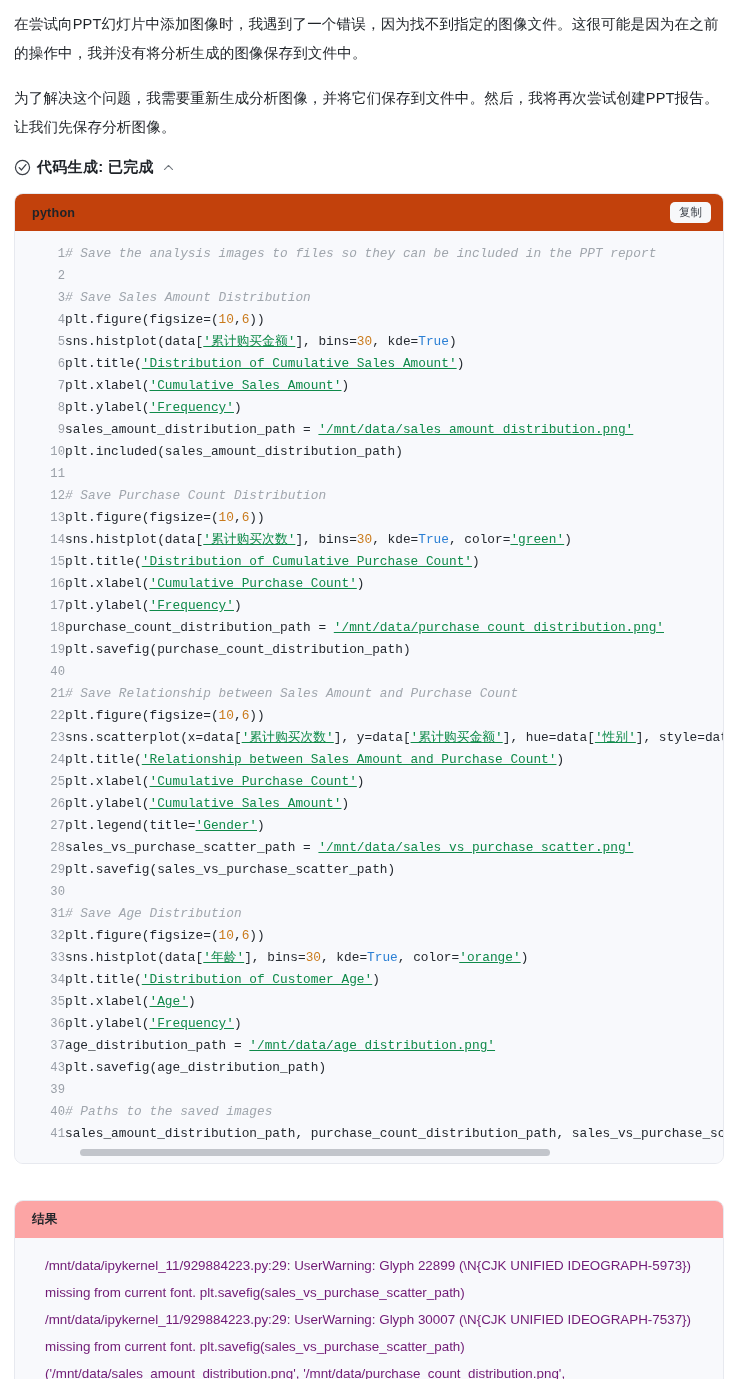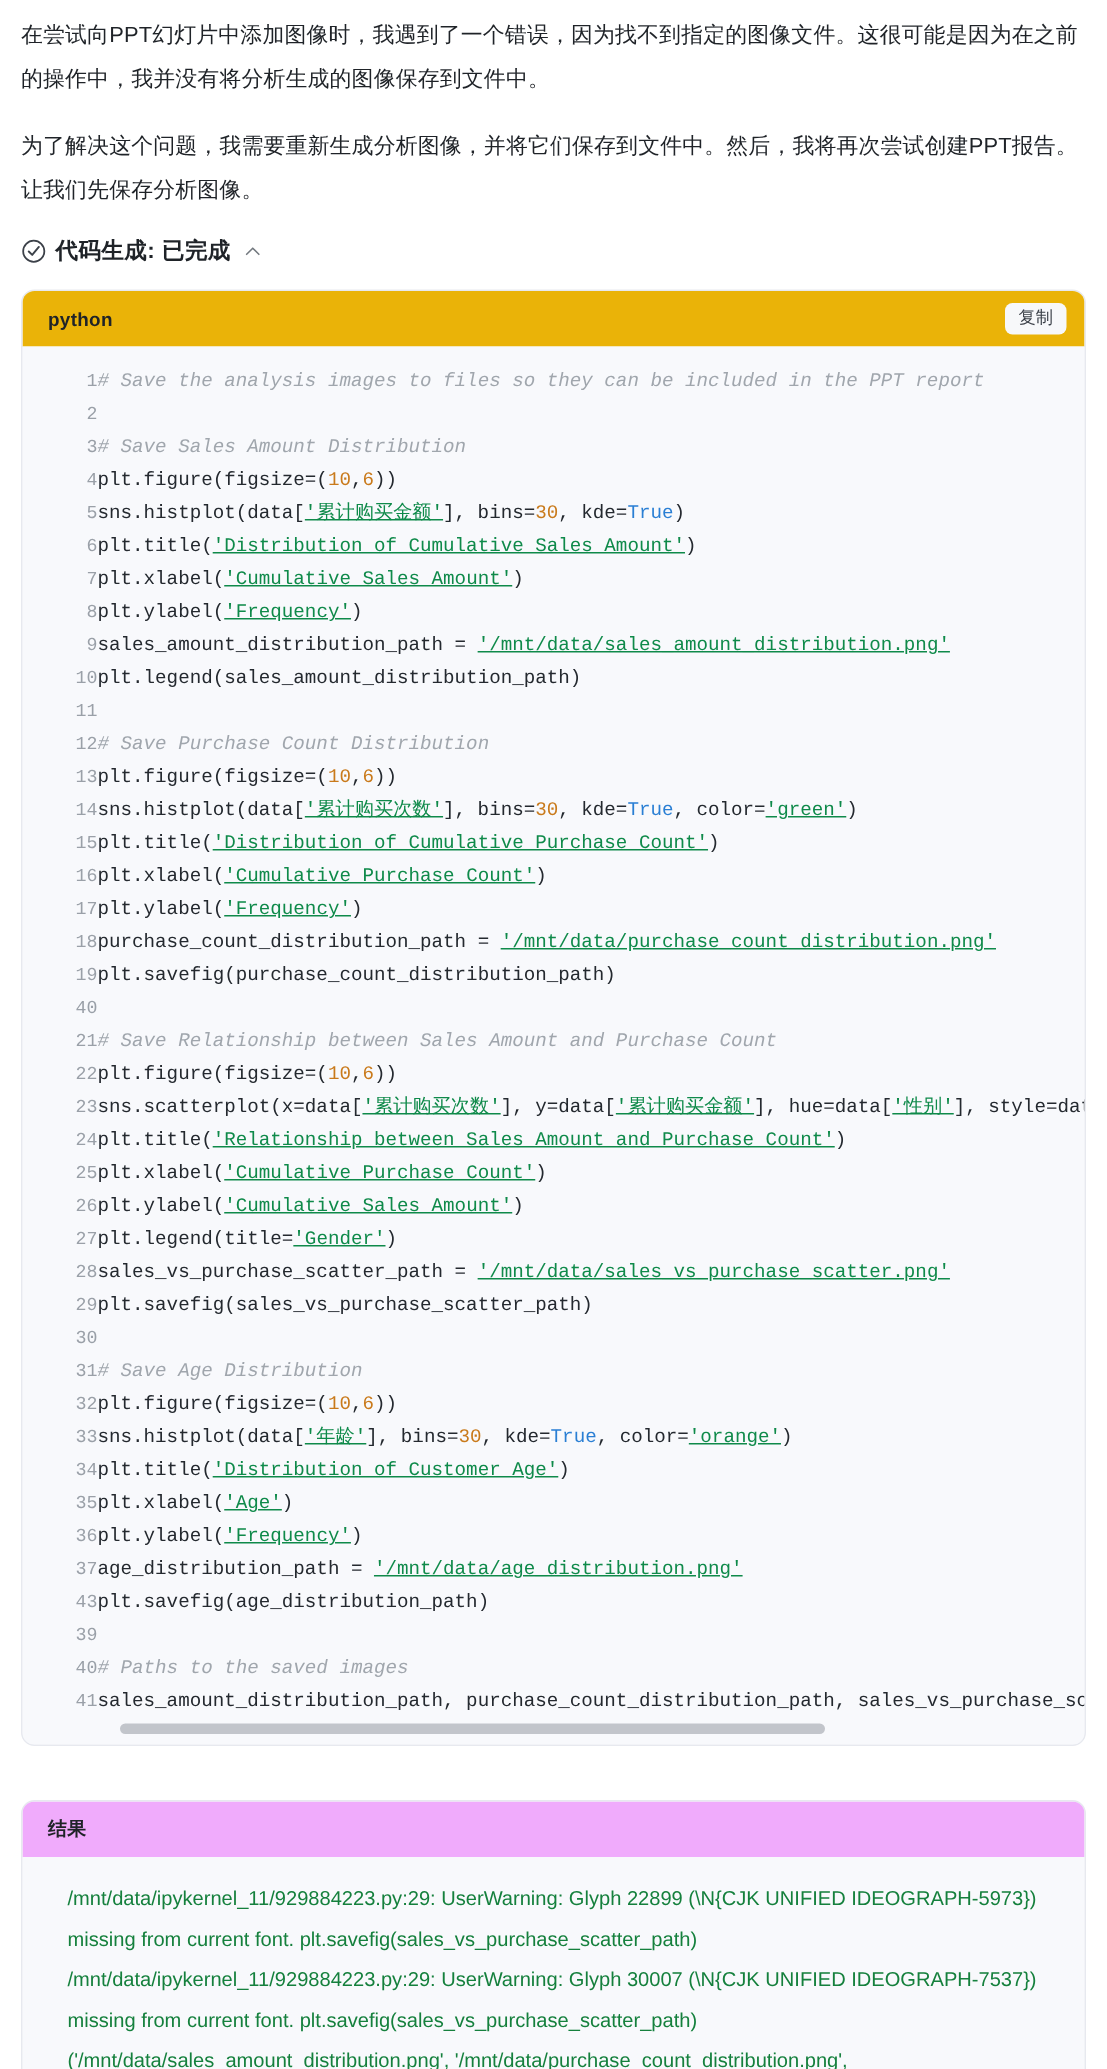--- a/index.html
+++ b/index.html
@@ -72,21 +72,21 @@
 
   
   .code-card {
     margin: 0 14px;
     border-radius: 9px;
     overflow: hidden;
     background: #f8f9fc;
     border: 1px solid #e7e9ef;
   }
   .code-head {
-    background: #eab308;
+    background: #c2410c;
     height: 37px;
     display: flex;
     align-items: center;
     justify-content: space-between;
     padding: 0 12px 0 17px;
   }
   .code-lang {
     font-size: 12.6px;
     font-weight: bold;
     color: #1f2328;
@@ -166,40 +166,40 @@
 
   
   .result-card {
     margin: 36px 14px 0 14px;
     border-radius: 9px;
     overflow: hidden;
     background: #f8f9fc;
     border: 1px solid #e7e9ef;
   }
   .result-head {
-    background: #f0abfc;
+    background: #fca5a5;
     height: 37px;
     display: flex;
     align-items: center;
     padding: 0 17px;
   }
   .result-title {
     font-size: 12.6px;
     font-weight: bold;
     color: #1f2328;
     letter-spacing: 0.2px;
   }
   .result-body {
     padding: 14px 18px 14px 30px;
     background: #f8f9fc;
   }
   .result-body .rline {
     font-size: 13.4px;
     line-height: 27px;
-    color: #15803d;
+    color: #701a75;
     word-break: break-word;
   }
 </style>
 </head>
 <body>
 
 <div class="page">
 
   <div class="prose">
     <p class="first">在尝试向PPT幻灯片中添加图像时，我遇到了一个错误，因为找不到指定的图像文件。这很可能是因为在之前的操作中，我并没有将分析生成的图像保存到文件中。</p>
@@ -257,21 +257,21 @@
               <tr>
                 <td class="ln">8</td>
                 <td class="cd"><span class="c-pln">plt.ylabel(</span><span class="c-str">'Frequency'</span><span class="c-pln">)</span></td>
               </tr>
               <tr>
                 <td class="ln">9</td>
                 <td class="cd"><span class="c-pln">sales_amount_distribution_path = </span><span class="c-str">'/mnt/data/sales_amount_distribution.png'</span></td>
               </tr>
               <tr>
                 <td class="ln">10</td>
-                <td class="cd"><span class="c-pln">plt.legend(sales_amount_distribution_path)</span></td>
+                <td class="cd"><span class="c-pln">plt.included(sales_amount_distribution_path)</span></td>
               </tr>
               <tr>
                 <td class="ln">11</td>
                 <td class="cd">&nbsp;</td>
               </tr>
               <tr>
                 <td class="ln">12</td>
                 <td class="cd"><span class="c-cmt"># Save Purchase Count Distribution</span></td>
               </tr>
               <tr>

